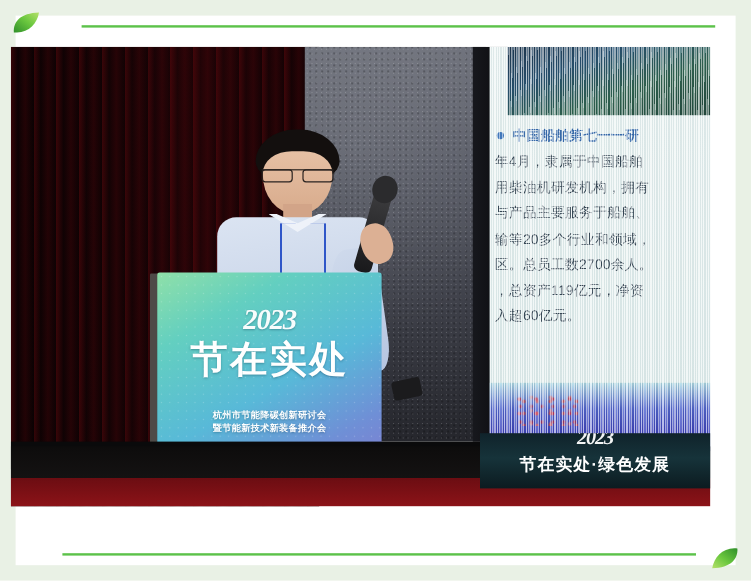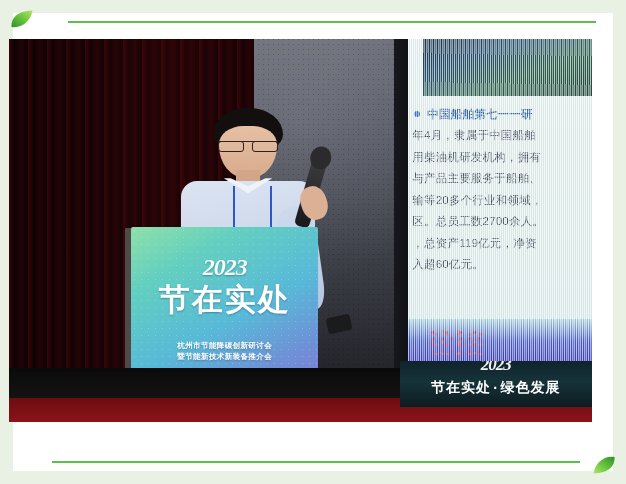--- a/index.html
+++ b/index.html
@@ -265,21 +265,21 @@
     background:linear-gradient(180deg,#10232b 0%, #16333a 45%, #0c1b20 100%);
     display:flex; align-items:center; justify-content:center;
     overflow:hidden;
   }
   .fb-year{
     position:absolute; top:-6px; left:50%; transform:translateX(-50%);
     font-family:"Liberation Serif", serif; font-style:italic; font-weight:bold;
     font-size:17px; color:#ffffff; opacity:.95; letter-spacing:-1px;
   }
   .fb-text{
-    font-family:Liberation Mono, monospace; font-weight:bold;
+    font-family:Liberation Sans, sans-serif; font-weight:bold;
     font-size:14px; color:#ffffff; letter-spacing:1px;
     margin-top:9px; white-space:nowrap;
   }
   .dark-base{
     position:absolute; left:0; bottom:8%; width:72%; height:6%;
     background:#0a0a0b;
   }
 </style>
 </head>
 <body>

